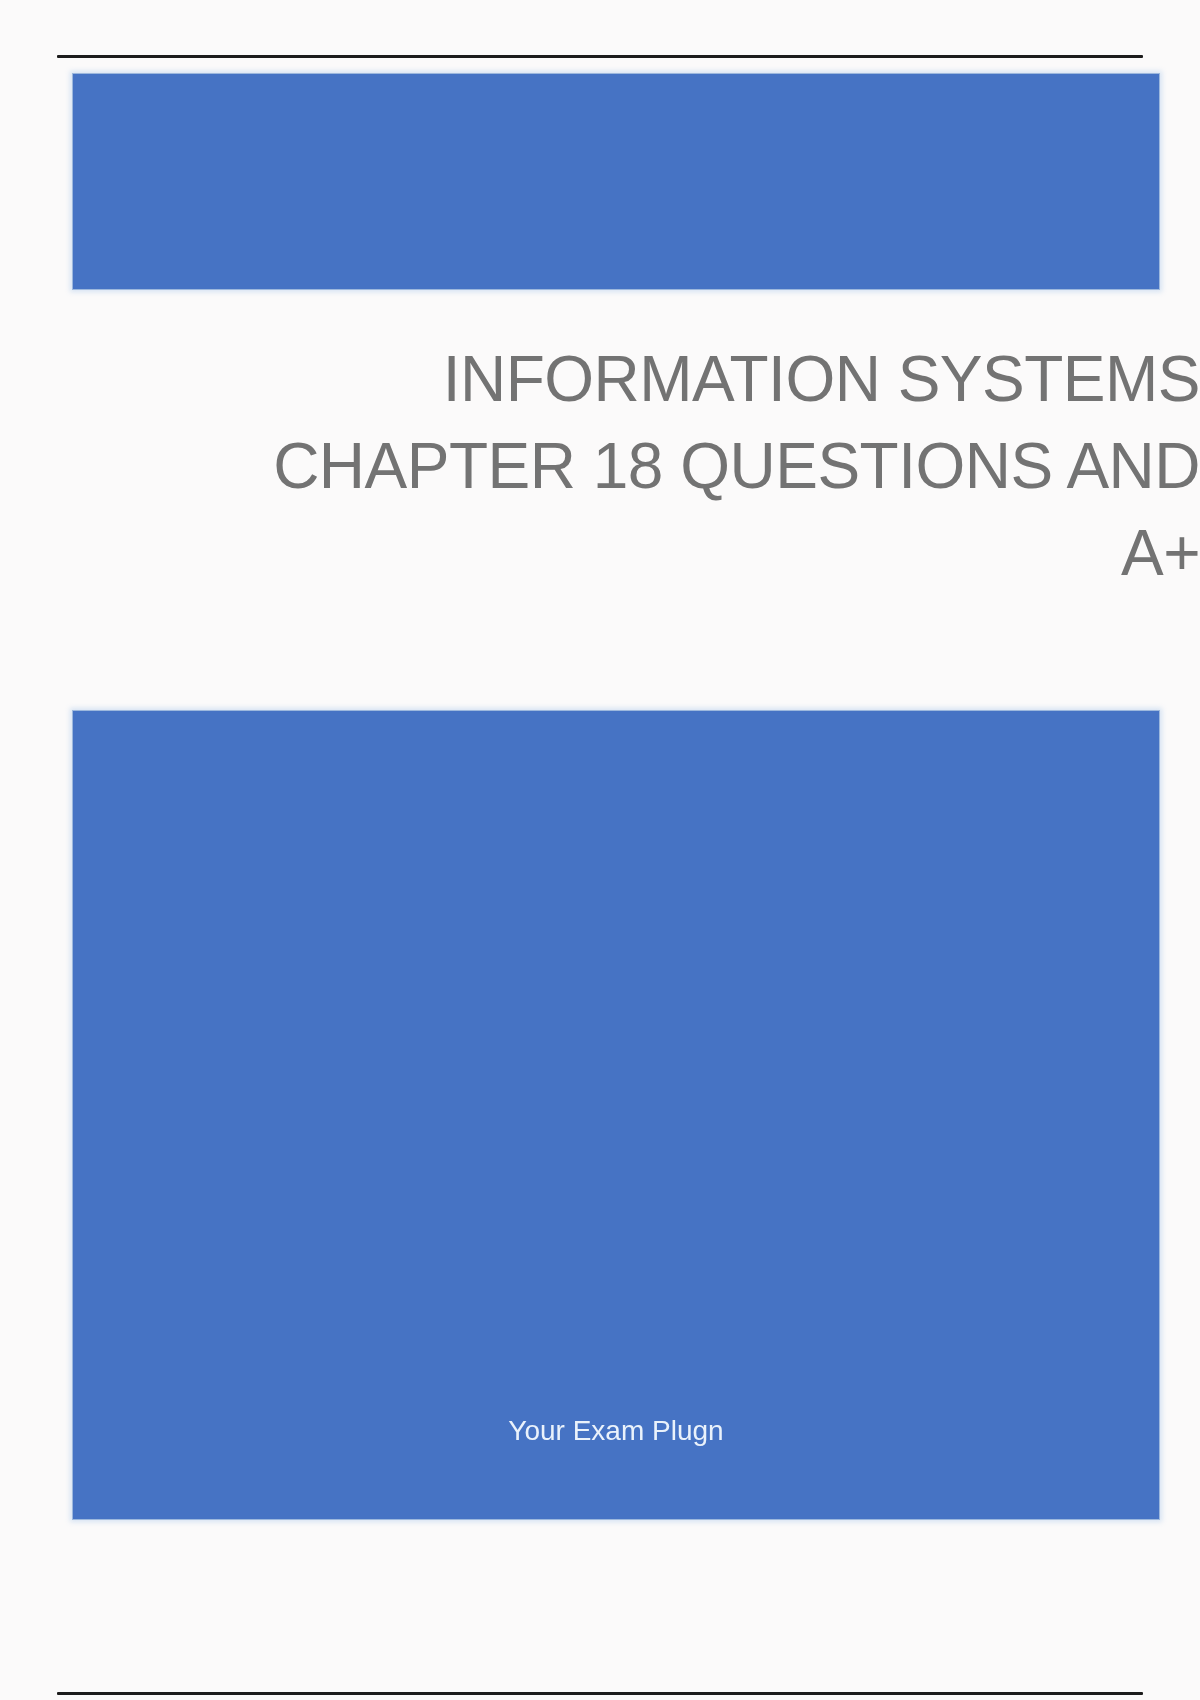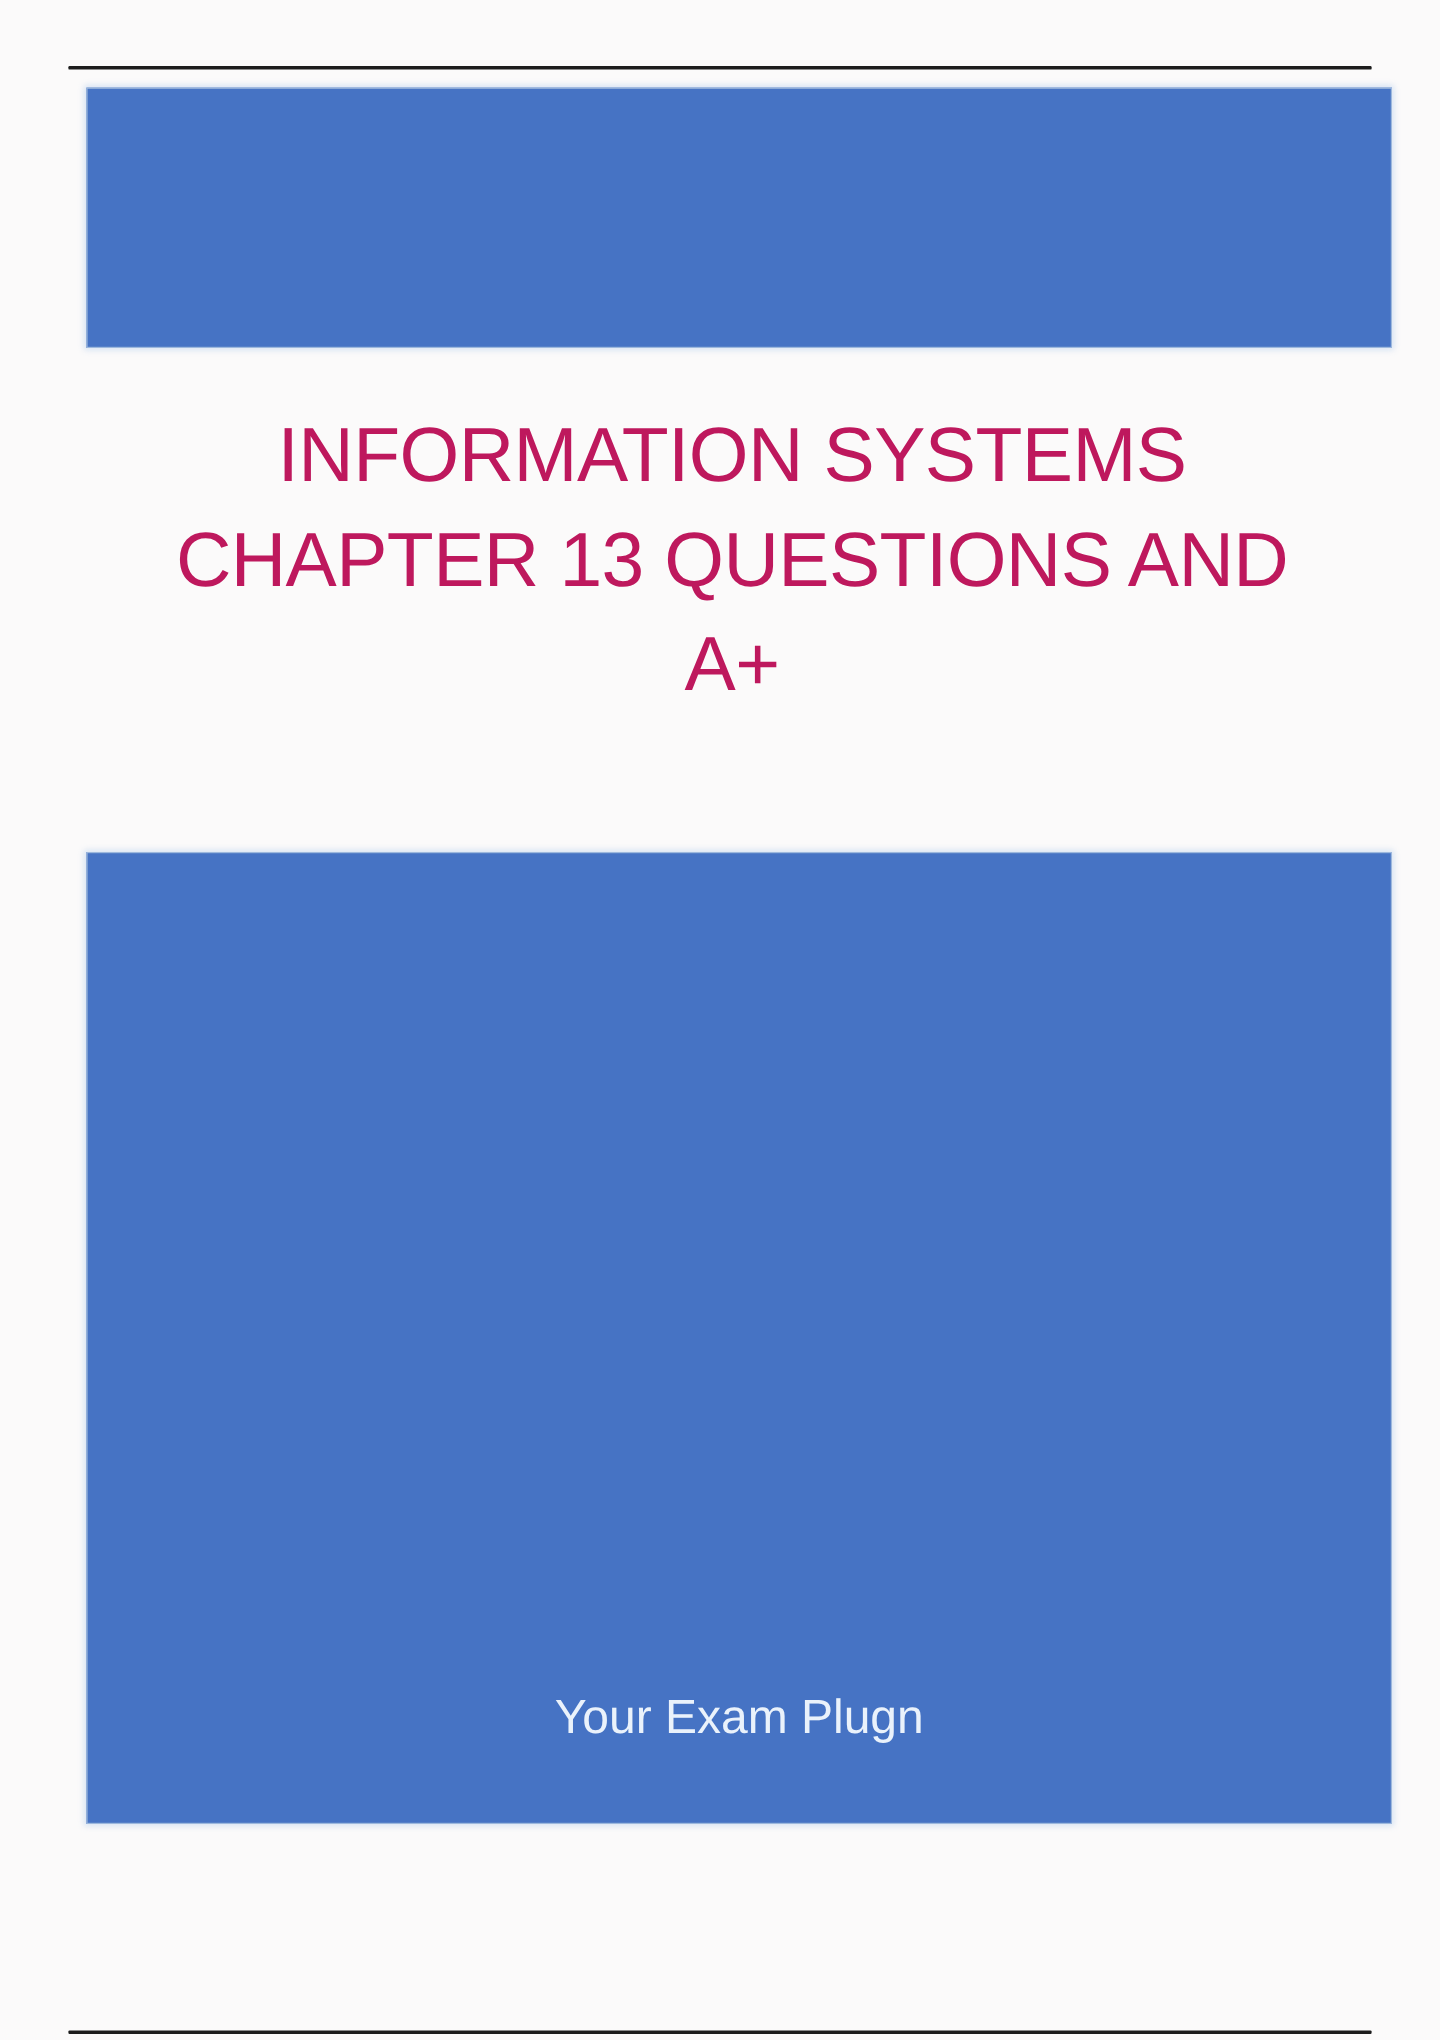--- a/index.html
+++ b/index.html
@@ -44,51 +44,51 @@
   }
   .banner-bottom {
     top: 710px;
     height: 810px;
   }
   .doc-title {
     position: absolute;
     top: 336px;
     left: 20px;
     width: 1180px;
-    text-align: center;
-    color: #be185d;
+    text-align: right;
+    color: #737373;
     font-size: 64px;
     line-height: 87px;
     font-weight: 400;
     letter-spacing: -0.5px;
   }
   .brand-line {
     position: absolute;
     top: 1405px;
     left: 72px;
     width: 1088px;
     text-align: center;
     color: #eaf2fb;
-    font-size: 40px;
+    font-size: 28px;
     line-height: 52px;
     font-weight: 400;
   }
 </style>
 </head>
 <body>
 
 <div class="page">
 
   <div class="rule rule-top"></div>
 
   <div class="banner banner-top"></div>
 
   <div class="doc-title">
     <div>INFORMATION SYSTEMS</div>
-    <div>CHAPTER 13 QUESTIONS AND</div>
+    <div>CHAPTER 18 QUESTIONS AND</div>
     <div>A+</div>
   </div>
 
   <div class="banner banner-bottom"></div>
 
   <div class="brand-line">Your Exam Plugn</div>
 
   <div class="rule rule-bottom"></div>
 
 </div>

